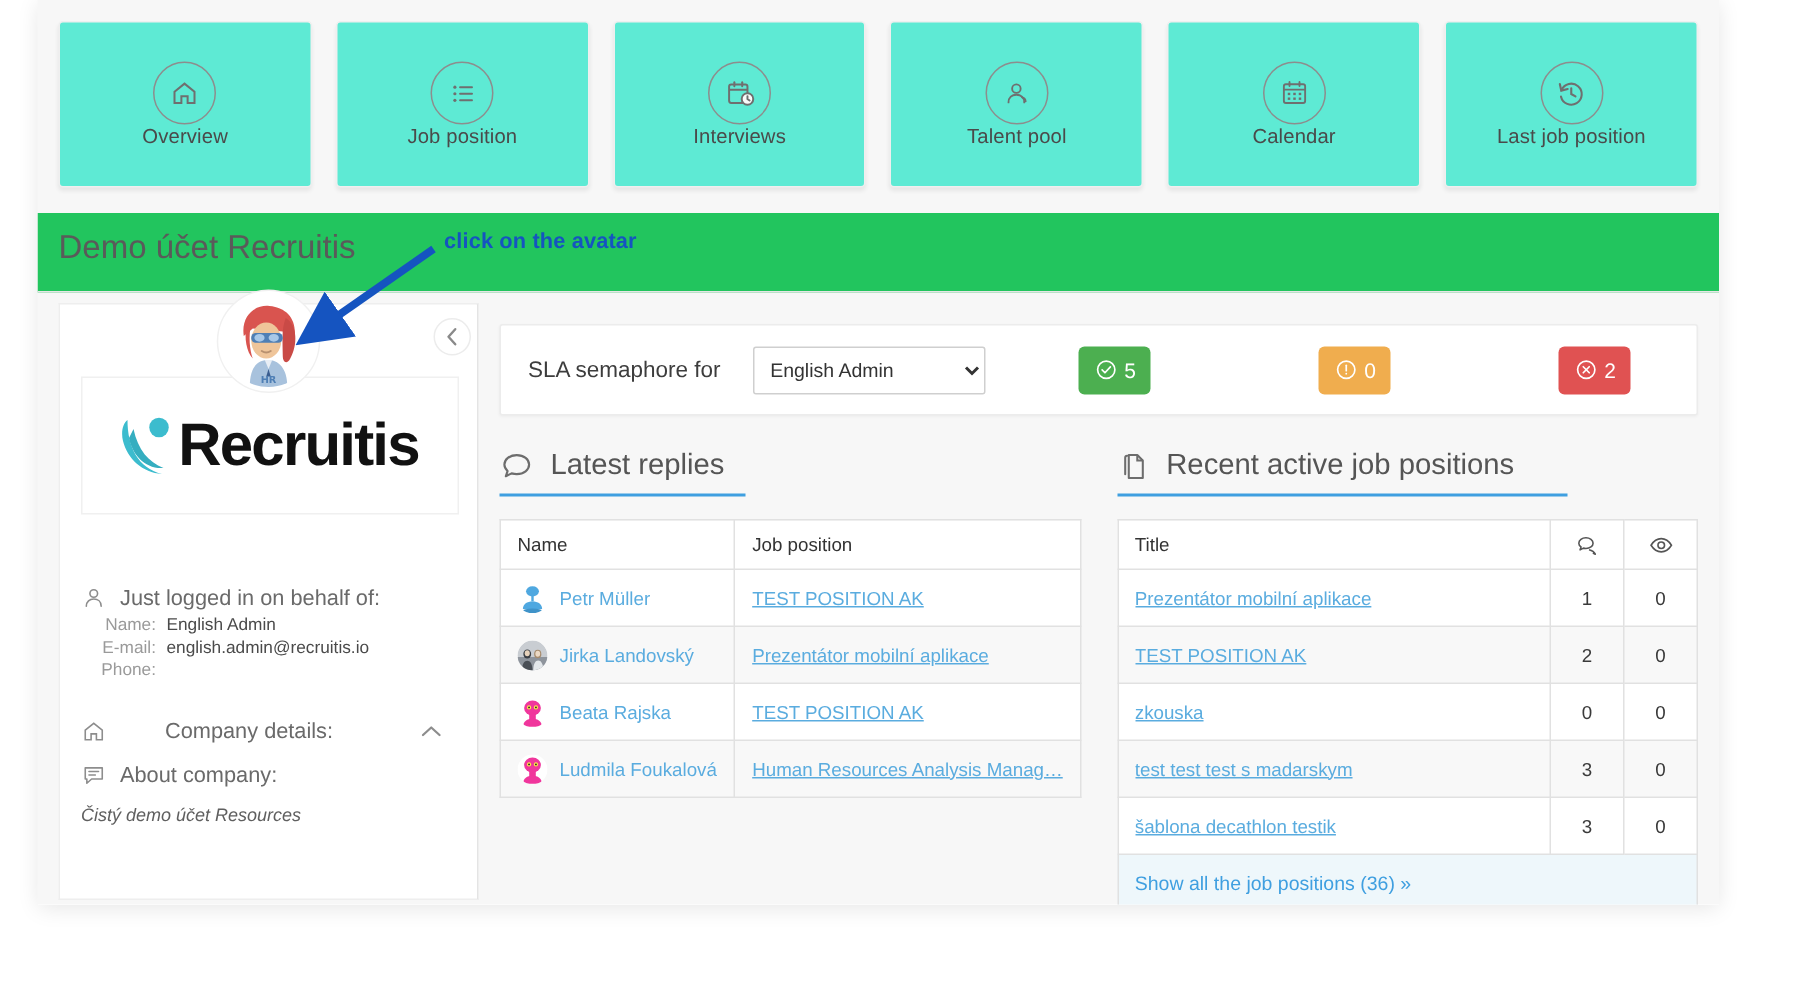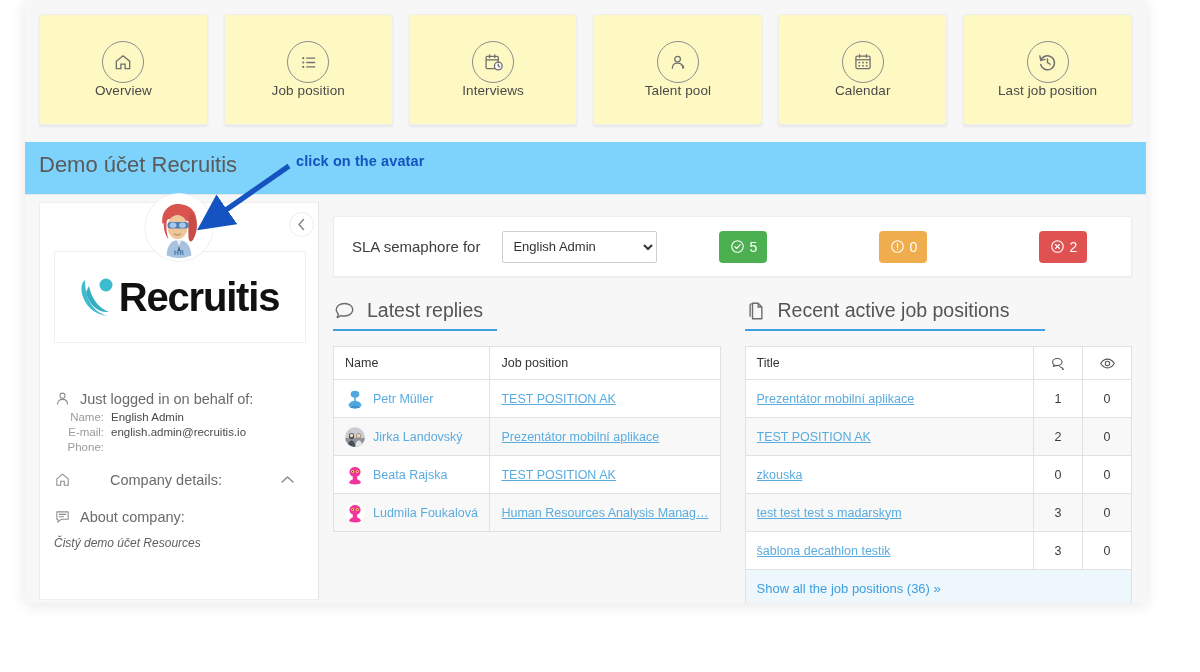--- a/index.html
+++ b/index.html
@@ -29,21 +29,21 @@
     position: absolute;
     left: 0; top: 14px;
     width: 1121px;
     display: flex;
     gap: 16px;
     padding: 0 14px;
   }
   .tile {
     flex: 1 1 0;
     height: 111px;
-    background: #fef9c3;
+    background: #5eead4;
     border: 1px solid #efefef;
     border-radius: 3px;
     box-shadow: 0 2px 3px rgba(0,0,0,0.07);
     display: flex;
     flex-direction: column;
     align-items: center;
     justify-content: center;
     cursor: pointer;
   }
   .tile-icon {
@@ -59,21 +59,21 @@
     color: #4a4a4a;
     letter-spacing: .1px;
   }
 
   
   .titlebar {
     position: absolute;
     left: 0; top: 142px;
     width: 1121px; height: 53px;
     border-bottom: 1px solid #e6e6e6;
-    background: #7dd3fc;
+    background: #22c55e;
   }
   .page-title {
     position: absolute;
     left: 14px; top: 10px;
     font-size: 22px;
     color: #5a5a5a;
     font-weight: 400;
   }
 
   
@@ -405,21 +405,21 @@
       <div class="kv-row">
         <span class="kv-k">E-mail:</span>
         <span class="kv-v">english.admin@recruitis.io</span>
       </div>
       <div class="kv-row">
         <span class="kv-k">Phone:</span>
         <span class="kv-v"></span>
       </div>
     </div>
 
-    <div class="sb-section" style="top:268px;cursor:pointer;gap:39px;">
+    <div class="sb-section" style="top:276px;cursor:pointer;gap:39px;">
       <span class="sb-ico">
         <svg width="17" height="17" viewBox="0 0 24 24" fill="none" stroke="currentColor" stroke-width="1.5">
           <path d="M4 11 L12 4.5 L20 11 V20 H14.5 V14.5 H9.5 V20 H4 Z"></path>
         </svg>
       </span>
       <span>Company details:</span>
       <span class="chev-up">
         <svg width="13" height="9" viewBox="0 0 13 9" fill="none" stroke="currentColor" stroke-width="1.5" stroke-linecap="round" stroke-linejoin="round">
           <polyline points="1,7 6.5,2 12,7"></polyline>
         </svg>

